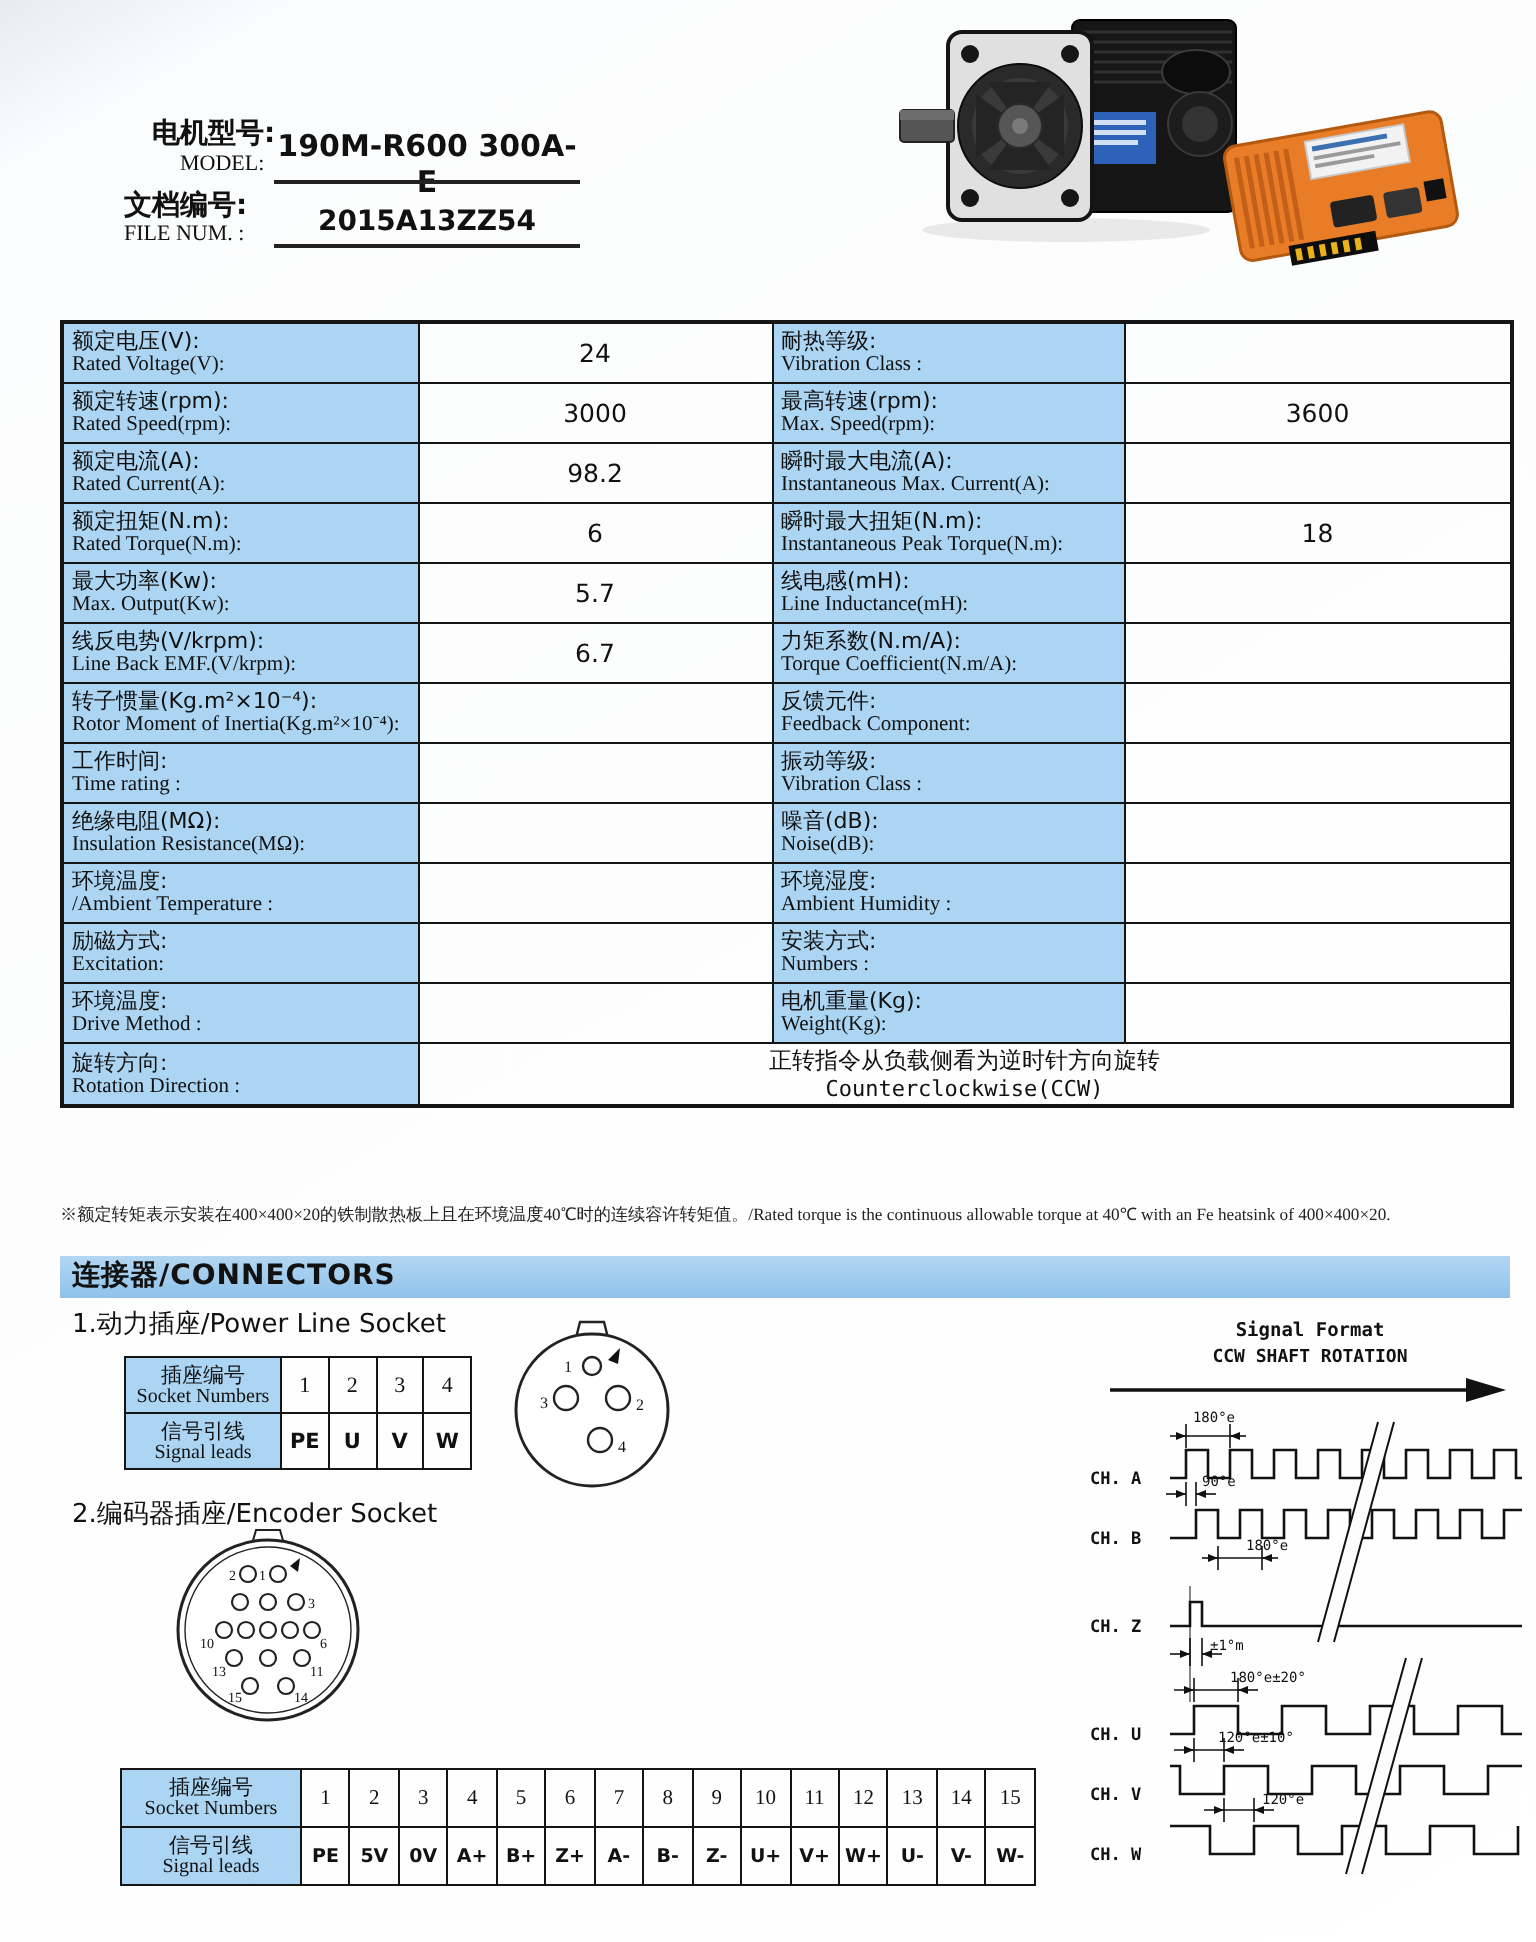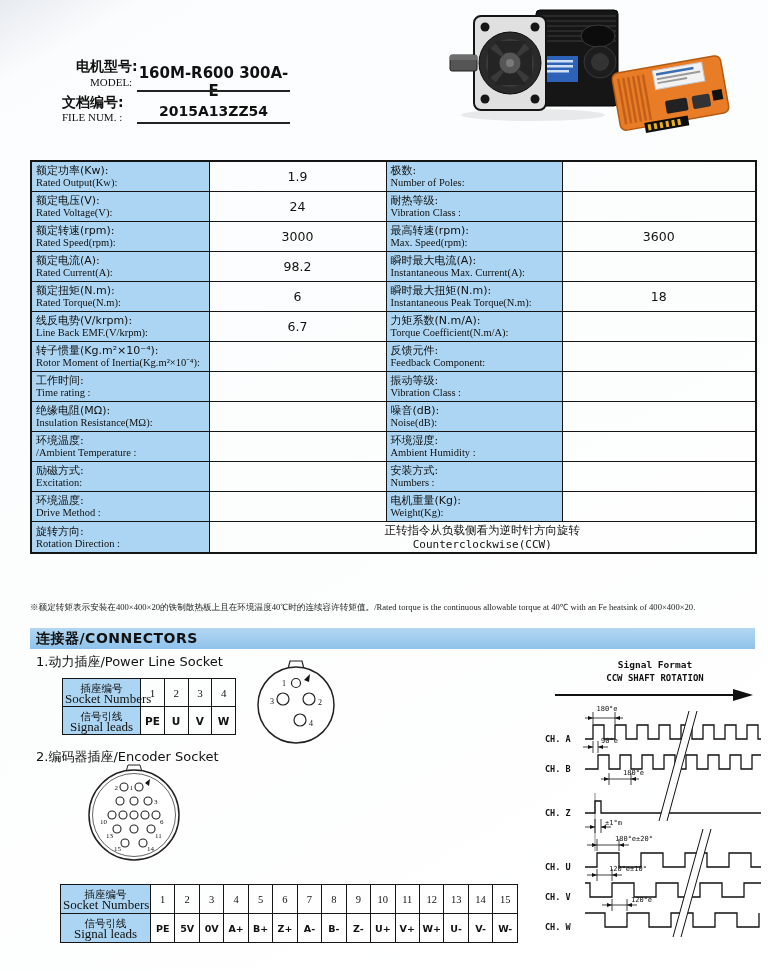--- a/index.html
+++ b/index.html
@@ -31,21 +31,21 @@
   .sv-zh{font-size:11.5px;line-height:15px;text-align:center;}
   .sv-en{font-size:11px;line-height:13px;text-align:center;font-family:"DejaVu Sans Mono",monospace;}
 
   .footnote{font-size:8.6px;font-family:"Liberation Serif",serif;white-space:nowrap;color:#222;}
 
   
   .ctable{border:1.5px solid #151515;}
   .ctable td{border:1px solid #151515;text-align:center;vertical-align:middle;padding:0 2px;}
   .chead{background:#abd5f2;}
   .ch-zh{font-size:10.5px;line-height:12px;white-space:nowrap;}
-  .ch-en{font-size:13px;line-height:10px;font-family:"Liberation Serif",serif;white-space:nowrap;}
+  .ch-en{font-size:10px;line-height:10px;font-family:"Liberation Serif",serif;white-space:nowrap;}
   .num{font-size:11px;font-family:"Liberation Serif",serif;}
   .lead{font-size:10.5px;font-weight:bold;}
   .pwt td{height:27px;}
   .ent td{height:28px;}
   .ent .num{font-size:10.5px;}
   .ent .lead{font-size:9.5px;}
 
   .ttl{font-size:13px;white-space:nowrap;}
 
   svg text{font-family:"DejaVu Sans Mono",monospace;fill:#111;}
@@ -54,21 +54,21 @@
   .pinlab{font-size:8px;font-family:"Liberation Serif",serif;}
   .pinlab2{font-size:7px;font-family:"Liberation Serif",serif;}
 </style>
 </head>
 <body>
 
 <div class="page">
 
   <div class="abs lbl-zh" style="left:76px;top:58px;">电机型号:</div>
   <div class="abs lbl-en" style="left:90px;top:76px;">MODEL:</div>
-  <div class="abs hval" style="left:137px;top:64px;width:153px;">160M-R600 300A-E</div>
+  <div class="abs hval" style="left:137px;top:64px;width:153px;">190M-R600 300A-E</div>
   <div class="abs uline" style="left:137px;top:90px;width:153px;"></div>
 
   <div class="abs lbl-zh" style="left:62px;top:94px;">文档编号:</div>
   <div class="abs lbl-en" style="left:62px;top:111px;">FILE NUM. :</div>
   <div class="abs hval" style="left:137px;top:103px;width:153px;font-size:14px;">2015A13ZZ54</div>
   <div class="abs uline" style="left:137px;top:122px;width:153px;"></div>
 
   <svg class="abs" style="left:448px;top:2px;" width="185" height="122" viewBox="0 0 185 122">
     <ellipse cx="85" cy="113" rx="72" ry="6" fill="rgba(0,0,0,0.08)"></ellipse>
     <rect x="88" y="8" width="82" height="96" rx="4" fill="#161616" stroke="#000"></rect>
@@ -133,32 +133,20 @@
   <table class="abs ptable" style="left:30px;top:160px;">
     <colgroup>
         <col style="width:178px">
         <col style="width:177px">
         <col style="width:176px">
         <col style="width:194px">
       </colgroup>
     <tbody id="params-body">
         <tr class="prow">
           <td class="lab">
-            <div class="zh">额定功率(Kw):</div>
-            <div class="en">Rated Output(Kw):</div>
-          </td>
-          <td class="val">1.9</td>
-          <td class="lab">
-            <div class="zh">极数:</div>
-            <div class="en">Number of Poles:</div>
-          </td>
-          <td class="val"></td>
-        </tr>
-        <tr class="prow">
-          <td class="lab">
             <div class="zh">额定电压(V):</div>
             <div class="en">Rated Voltage(V):</div>
           </td>
           <td class="val">24</td>
           <td class="lab">
             <div class="zh">耐热等级:</div>
             <div class="en">Vibration Class :</div>
           </td>
           <td class="val"></td>
         </tr>
@@ -190,20 +178,32 @@
           <td class="lab">
             <div class="zh">额定扭矩(N.m):</div>
             <div class="en">Rated Torque(N.m):</div>
           </td>
           <td class="val">6</td>
           <td class="lab">
             <div class="zh">瞬时最大扭矩(N.m):</div>
             <div class="en">Instantaneous Peak Torque(N.m):</div>
           </td>
           <td class="val">18</td>
+        </tr>
+        <tr class="prow">
+          <td class="lab">
+            <div class="zh">最大功率(Kw):</div>
+            <div class="en">Max. Output(Kw):</div>
+          </td>
+          <td class="val">5.7</td>
+          <td class="lab">
+            <div class="zh">线电感(mH):</div>
+            <div class="en">Line Inductance(mH):</div>
+          </td>
+          <td class="val"></td>
         </tr>
         <tr class="prow">
           <td class="lab">
             <div class="zh">线反电势(V/krpm):</div>
             <div class="en">Line Back EMF.(V/krpm):</div>
           </td>
           <td class="val">6.7</td>
           <td class="lab">
             <div class="zh">力矩系数(N.m/A):</div>
             <div class="en">Torque Coefficient(N.m/A):</div>

